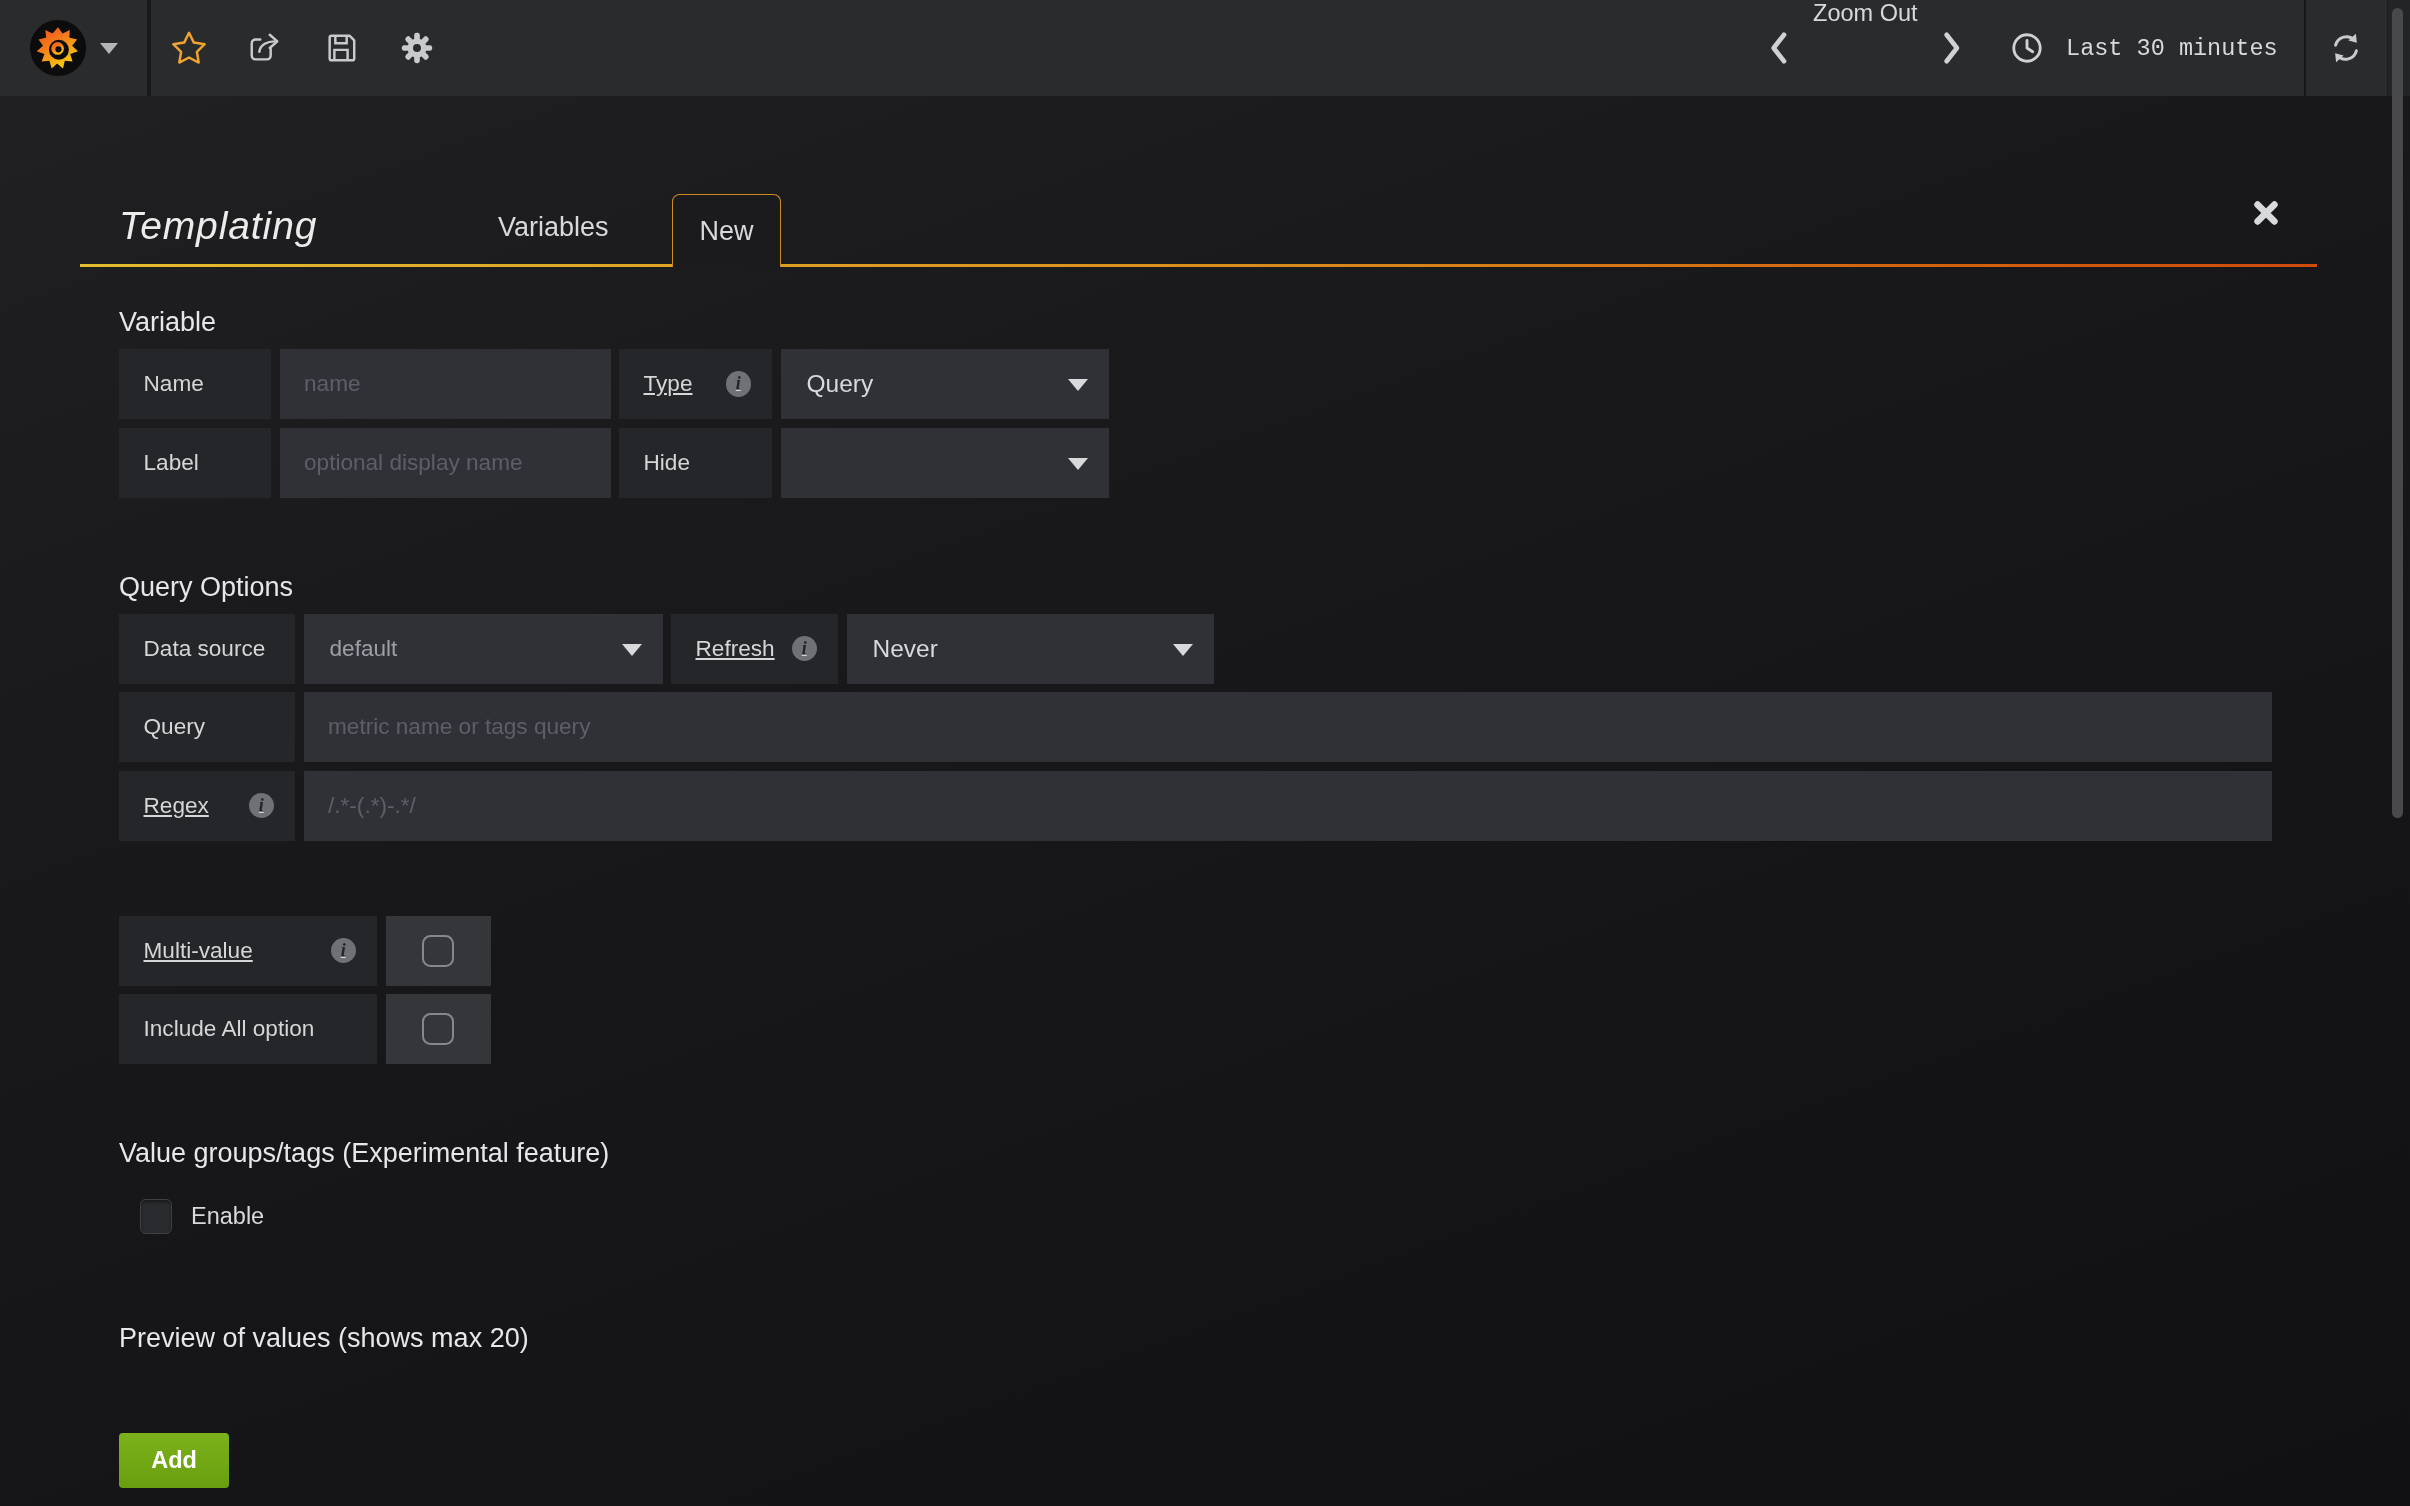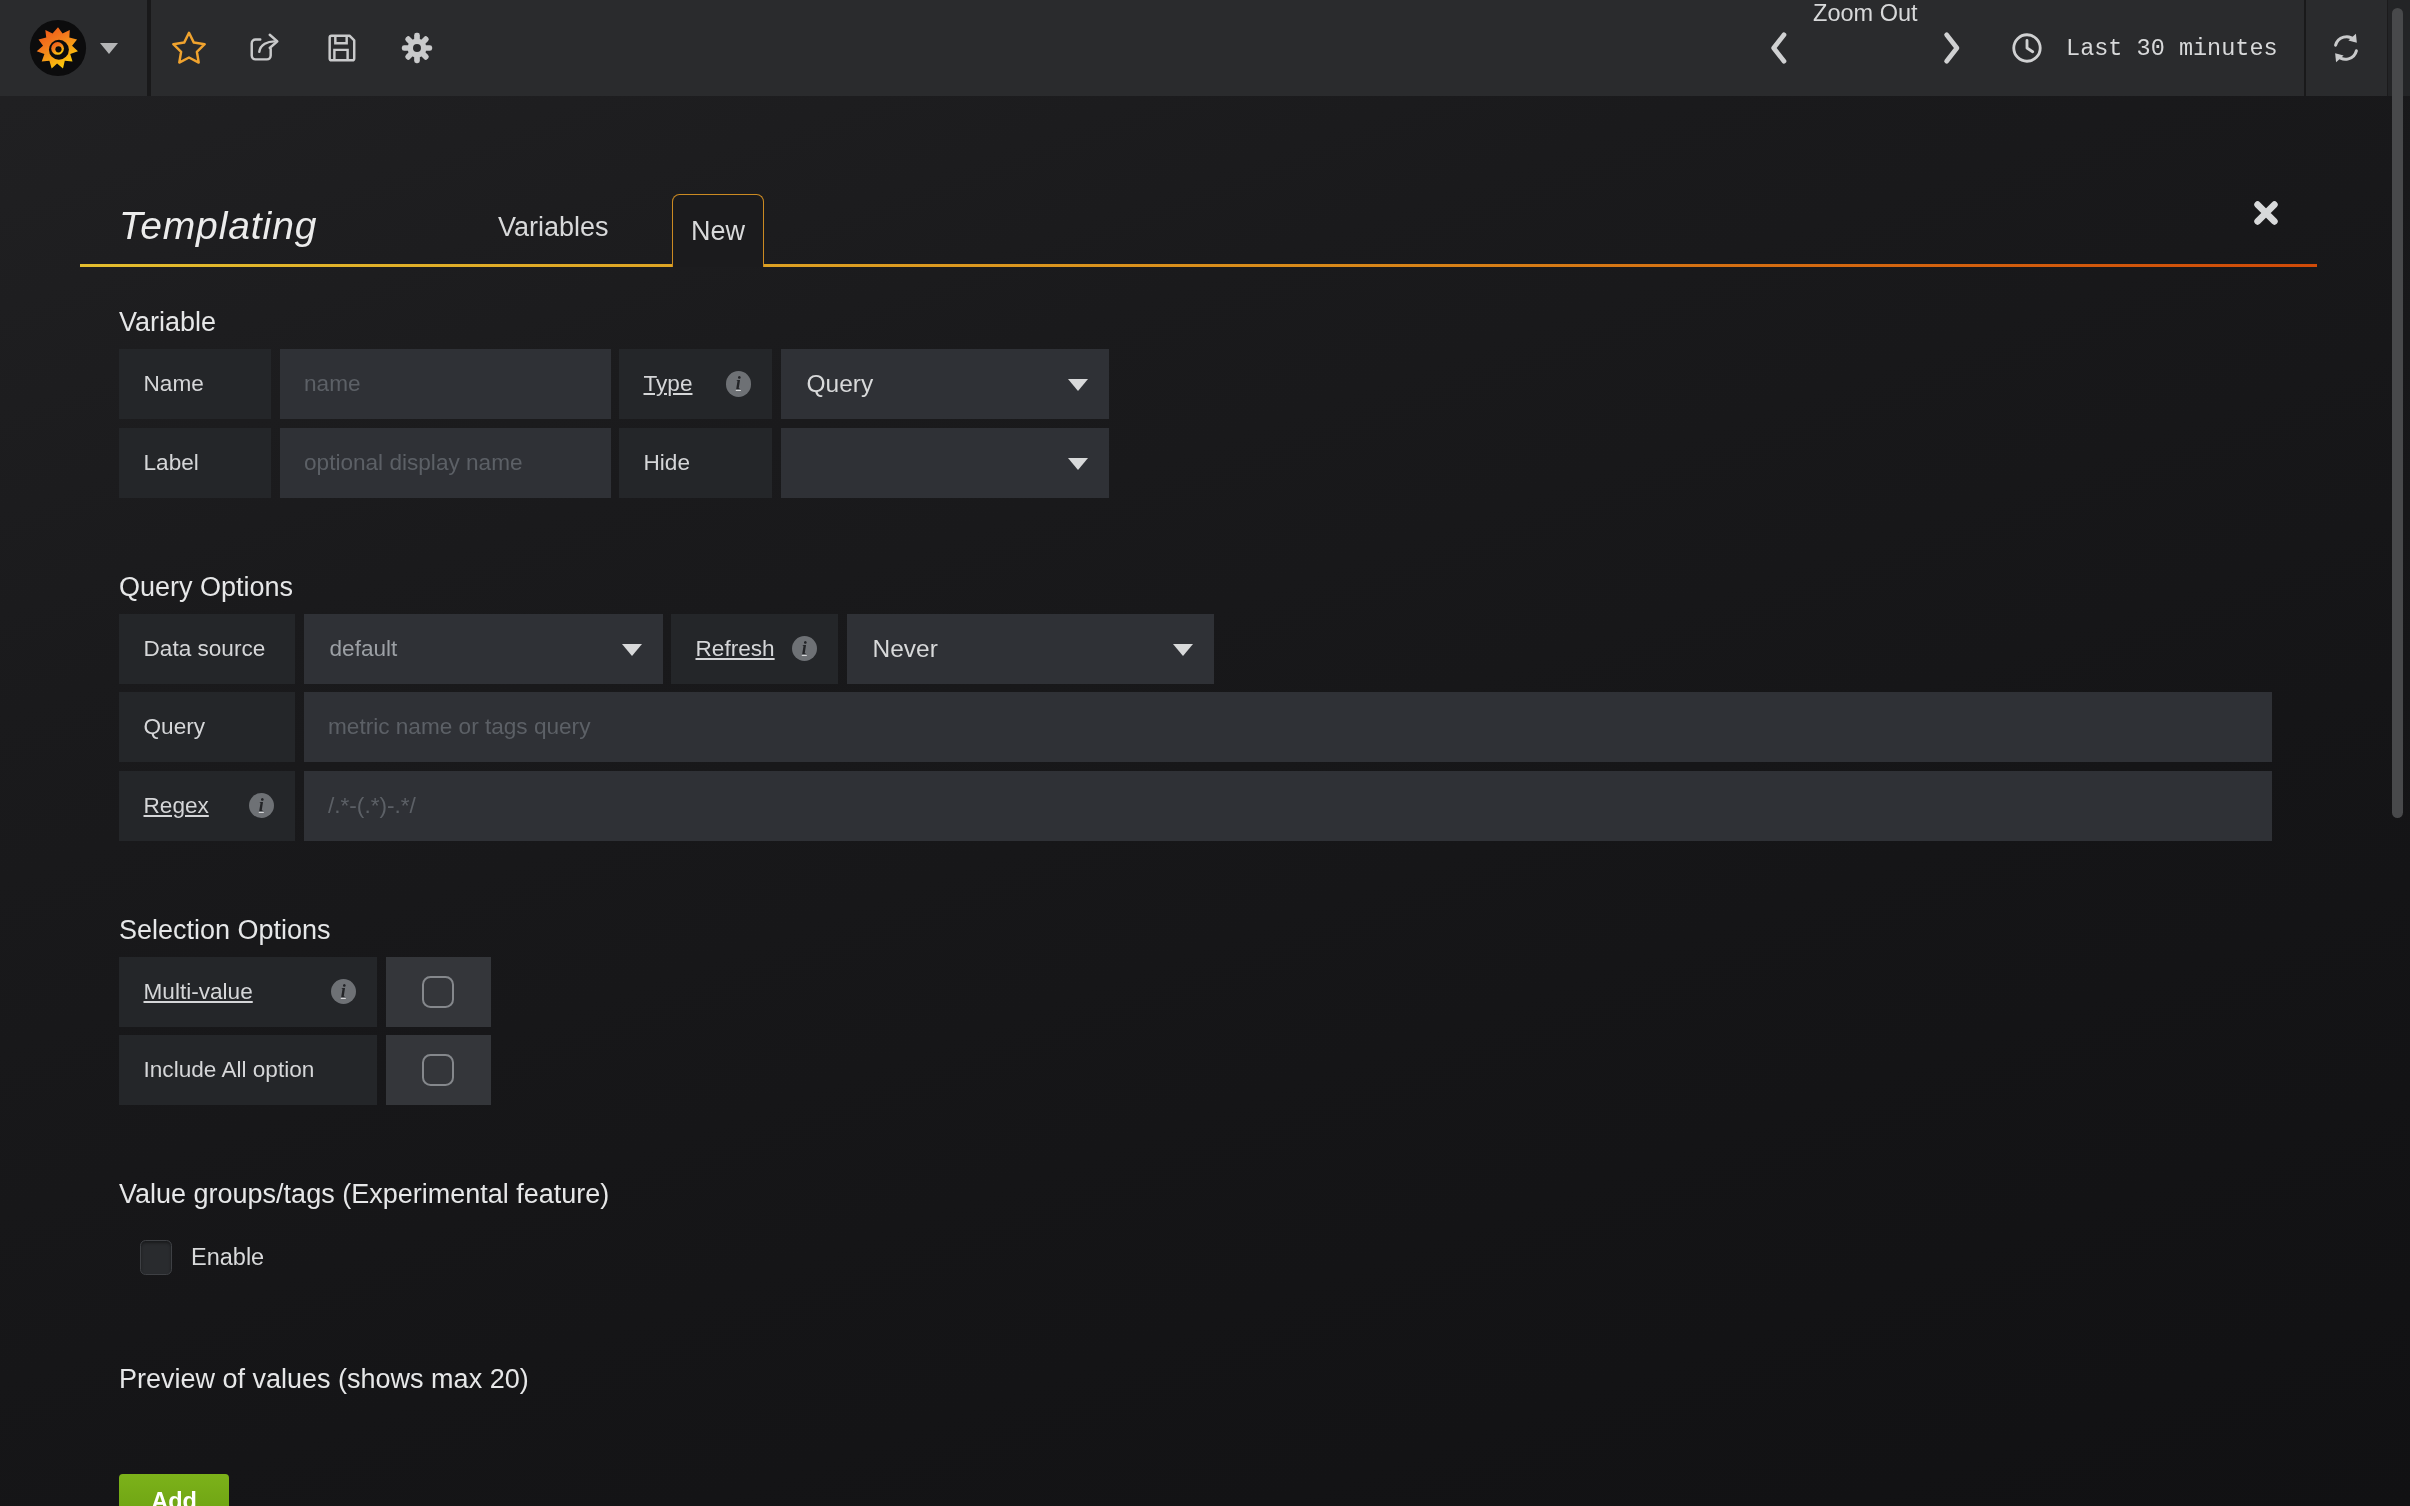--- a/index.html
+++ b/index.html
@@ -95,21 +95,21 @@
     font-weight: 400;
     font-size: 39px;
     color: #ececec;
     padding-bottom: 19px;
     letter-spacing: 0.9px;
   }
   .tab { font-size: 27px; color: #d8d9da; cursor: pointer; }
   .tab-variables { margin-left: 158px; padding: 0 22.6px 24.5px; }
   .tab-new {
     margin-left: 41px;
-    width: 92px; height: 73px;
+    width: 109px; height: 73px;
     display: flex; align-items: center; justify-content: center;
     background: #1b1b1d;
     border: 1.9px solid #cb8a22;
     border-bottom: none;
     border-radius: 7.5px 7.5px 0 0;
     position: relative; z-index: 2;
   }
   .close-btn {
     position: absolute; right: -15px; bottom: 30px;
     background: transparent; border: none; cursor: pointer;
@@ -372,21 +372,20 @@
     <div class="form-row">
       <div class="fbox flabel with-info w-query">
         <span>Regex</span>
         <span class="info-icon">i</span>
       </div>
       <input class="fbox finput grow" type="text" placeholder="/.*-(.*)-.*/" style="">
     </div>
   </section>
 
   <section class="sec-selection">
-    <h2 class="section-heading">Selection Options</h2>
 
     <div class="form-row">
       <div class="fbox flabel with-info w-selopt">
         <span>Multi-value</span>
         <span class="info-icon">i</span>
       </div>
       <div class="fbox checkbox-cell">
         <span class="checkbox"></span>
       </div>
     </div>

